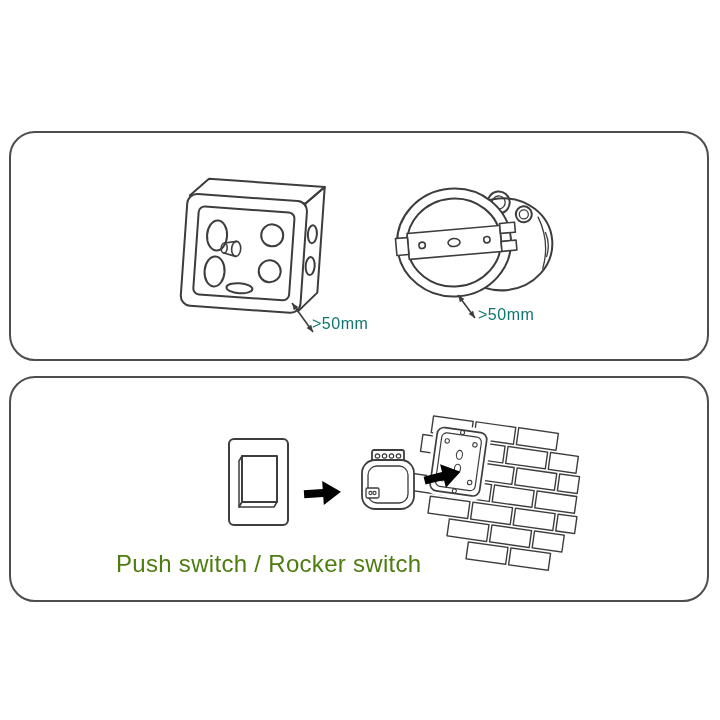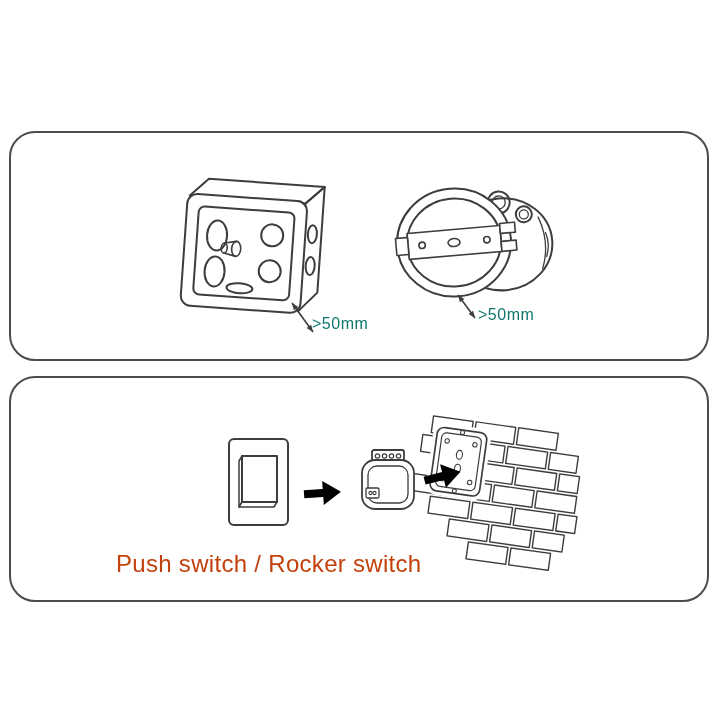--- a/index.html
+++ b/index.html
@@ -5,21 +5,21 @@
   html,body{margin:0;padding:0;background:#ffffff;}
   .page{position:relative;width:720px;height:720px;background:#ffffff;overflow:hidden;
         font-family:"Liberation Sans",sans-serif;color:#1a1a1a;}
   .panel{position:absolute;left:9px;width:700px;border:2px solid #4d4d4d;border-radius:26px;
          box-sizing:border-box;background:#ffffff;}
   .panel-top{top:131px;height:230px;}
   .panel-bottom{top:376px;height:226px;}
   .illus{position:absolute;}
   .illus svg{display:block;width:100%;height:100%;}
   .dim-label{position:absolute;font-size:16px;font-weight:500;letter-spacing:.5px;color:#0f766e;white-space:nowrap;}
-  .caption{position:absolute;font-size:24px;font-weight:500;letter-spacing:.3px;color:#c2410c;white-space:nowrap;}
+  .caption{position:absolute;font-size:24px;font-weight:500;letter-spacing:.3px;color:#4d7c0f;white-space:nowrap;}
 </style>
 </head>
 <body>
 
 <div class="page">
 
   <section class="panel panel-top">
 
     <div class="illus" style="left:161px;top:29px;width:160px;height:160px">
       <svg viewBox="0 0 160 160" aria-hidden="true">

